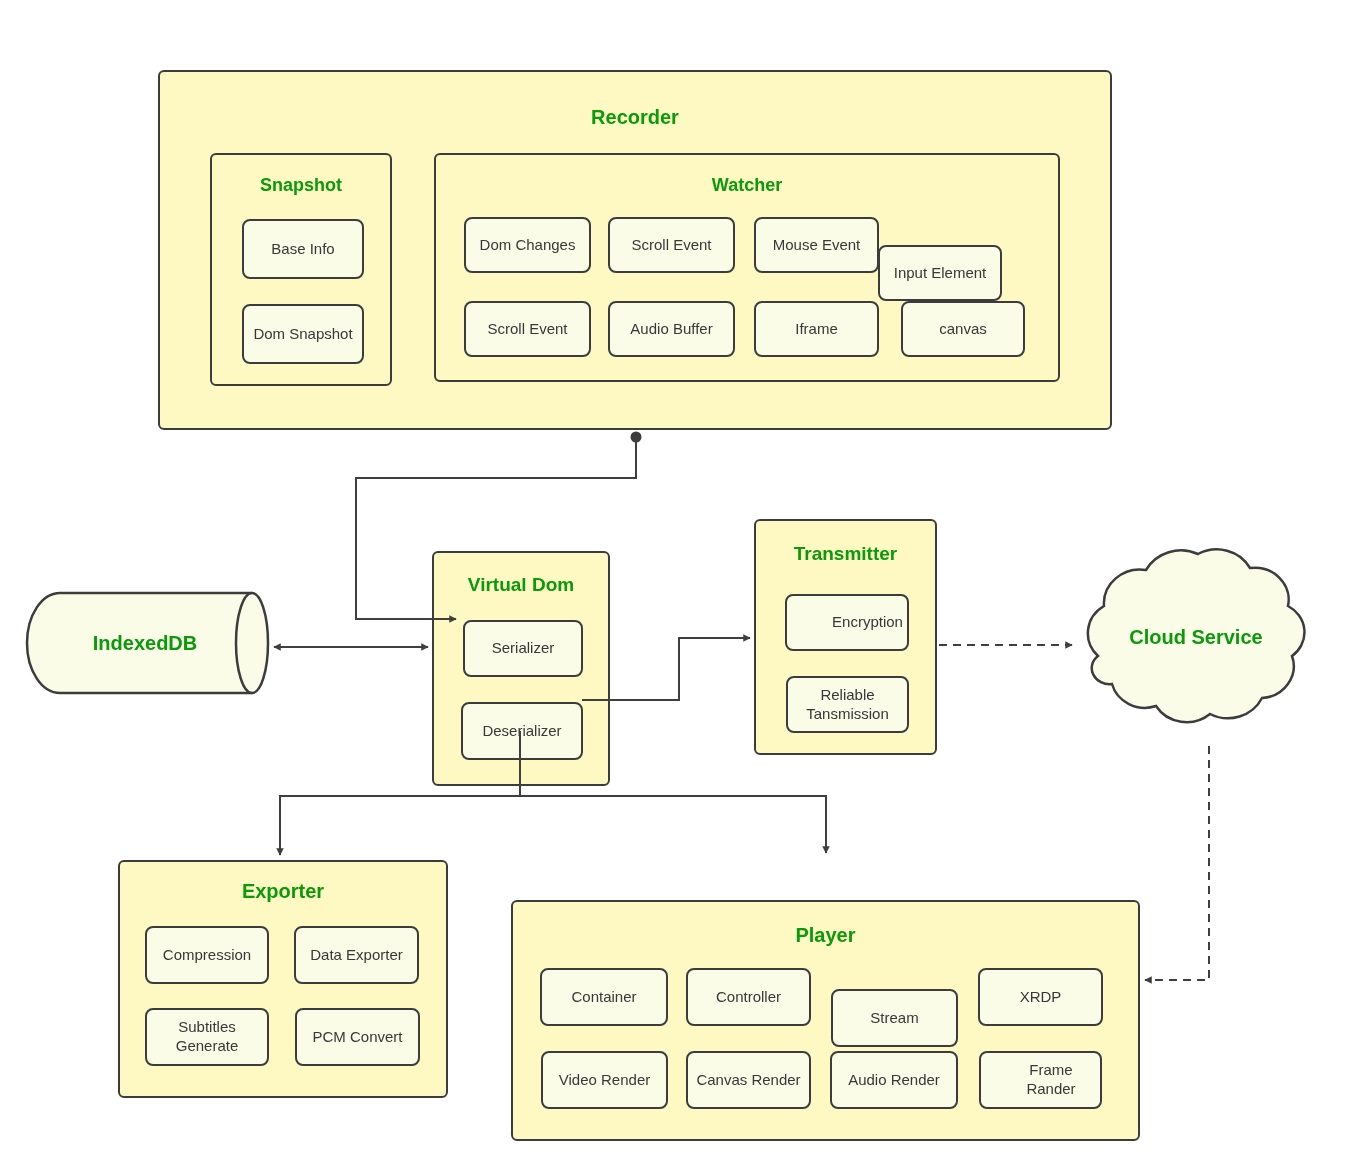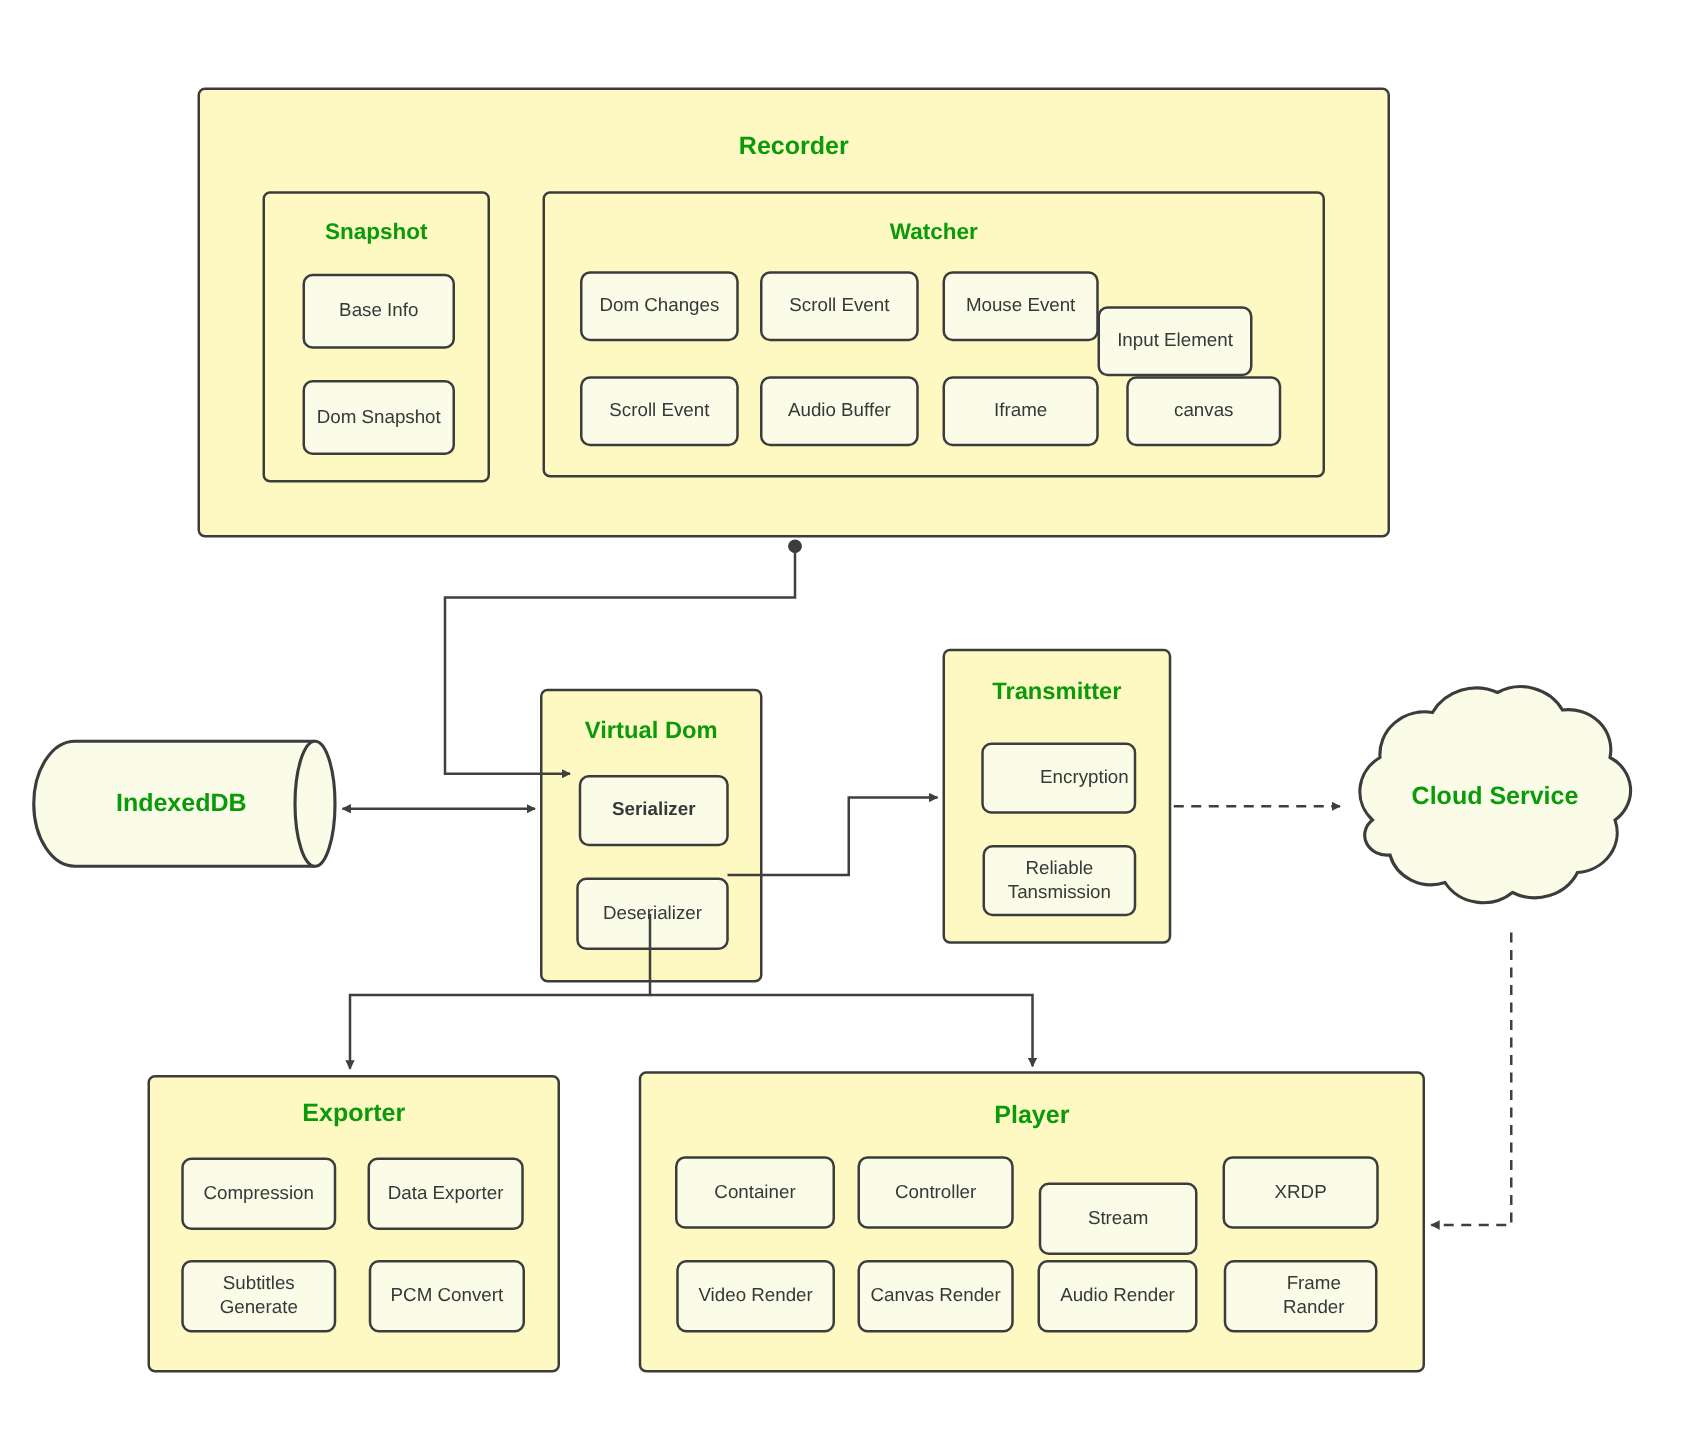--- a/index.html
+++ b/index.html
@@ -55,39 +55,39 @@
       <div class="node" style="left:442px; top:62px; width:124px; height:56px;margin-top:28px;">Input Element</div>
       <div class="node" style="left:28px; top:146px; width:127px; height:56px;">Scroll Event</div>
       <div class="node" style="left:318px; top:146px; width:125px; height:56px;">Iframe</div>
       <div class="node" style="left:172px; top:146px; width:127px; height:56px;">Audio Buffer</div>
       <div class="node" style="left:465px; top:146px; width:124px; height:56px;">canvas</div>
     </div>
   </div>
 
   <div class="group" style="left:432px; top:523px; width:178px; height:235px;margin-top:28px;">
     <div class="group-title t19" style="top:21px;">Virtual Dom</div>
-    <div class="node" style="left:29px; top:67px; width:120px; height:57px;font-weight:bold;">Serializer</div>
+    <div class="node" style="left:29px; top:67px; width:120px; height:57px;">Serializer</div>
     <div class="node" style="left:27px; top:149px; width:122px; height:58px;">Deserializer</div>
   </div>
 
   <div class="group" style="left:754px; top:519px; width:183px; height:236px;">
     <div class="group-title t19" style="top:22px;">Transmitter</div>
     <div class="node" style="left:29px; top:73px; width:124px; height:57px;padding-left:44px;">Encryption</div>
     <div class="node" style="left:30px; top:155px; width:123px; height:57px;">Reliable Tansmission</div>
   </div>
 
   <div class="group" style="left:118px; top:860px; width:330px; height:238px;">
     <div class="group-title t20" style="top:18px;">Exporter</div>
     <div class="node" style="left:25px; top:64px; width:124px; height:58px;">Compression</div>
     <div class="node" style="left:174px; top:64px; width:125px; height:58px;">Data Exporter</div>
     <div class="node" style="left:25px; top:146px; width:124px; height:58px;">Subtitles Generate</div>
     <div class="node" style="left:175px; top:146px; width:125px; height:58px;">PCM Convert</div>
   </div>
 
-  <div class="group" style="left:511px; top:857px; width:629px; height:241px;">
+  <div class="group" style="left:511px; top:900px; width:629px; height:241px;">
     <div class="group-title t20" style="top:22px;">Player</div>
     <div class="node" style="left:27px; top:66px; width:128px; height:58px;">Container</div>
     <div class="node" style="left:173px; top:66px; width:125px; height:58px;">Controller</div>
     <div class="node" style="left:318px; top:66px; width:127px; height:58px;margin-top:21px;">Stream</div>
     <div class="node" style="left:465px; top:66px; width:125px; height:58px;">XRDP</div>
     <div class="node" style="left:28px; top:149px; width:127px; height:58px;">Video Render</div>
     <div class="node" style="left:173px; top:149px; width:125px; height:58px;">Canvas Render</div>
     <div class="node" style="left:317px; top:149px; width:128px; height:58px;">Audio Render</div>
     <div class="node" style="left:466px; top:149px; width:123px; height:58px;padding-left:24px;">Frame Rander</div>
   </div>

